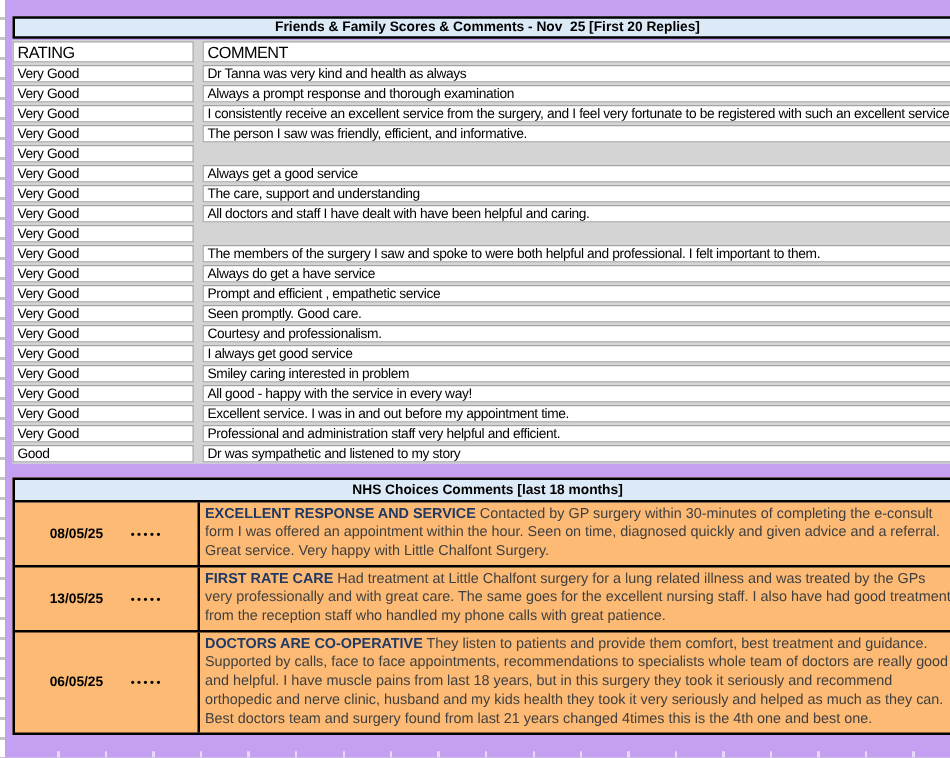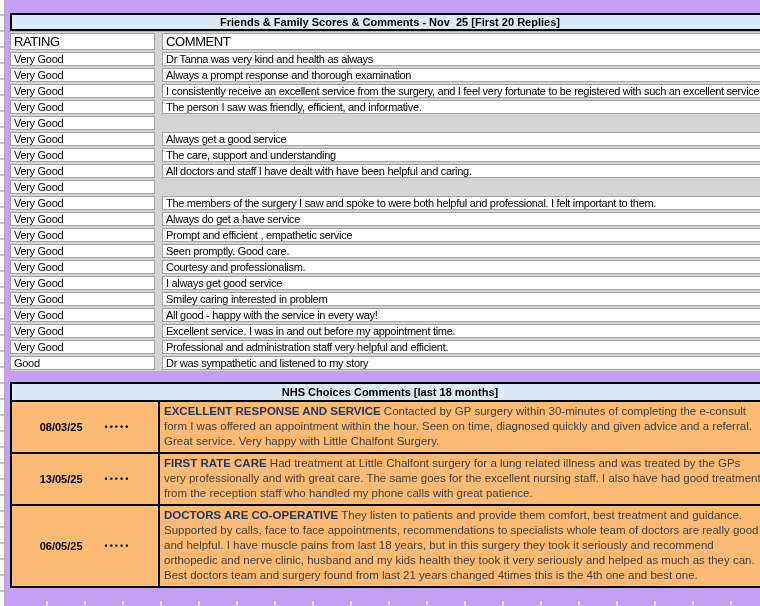--- a/index.html
+++ b/index.html
@@ -176,21 +176,21 @@
   </div>
 </div>
     </div>
   </div>
 
   <div class="nhs">
     <div class="nhs-title">NHS Choices Comments [last 18 months]</div>
     <div id="nhs-rows">
   <div class="nhs-row">
     <div class="nhs-meta">
-      <span class="nhs-date">08/03/25</span>
+      <span class="nhs-date">08/05/25</span>
       <span class="nhs-stars">•••••</span>
     </div>
     <div class="nhs-text">
       <span class="nhs-heading">EXCELLENT RESPONSE AND SERVICE</span><span> </span><span>Contacted by GP surgery within 30-minutes of completing the e-consult form I was offered an appointment within the hour. Seen on time, diagnosed quickly and given advice and a referral. Great service. Very happy with Little Chalfont Surgery.</span>
     </div>
   </div>
 
   <div class="nhs-row">
     <div class="nhs-meta">
       <span class="nhs-date">13/05/25</span>

